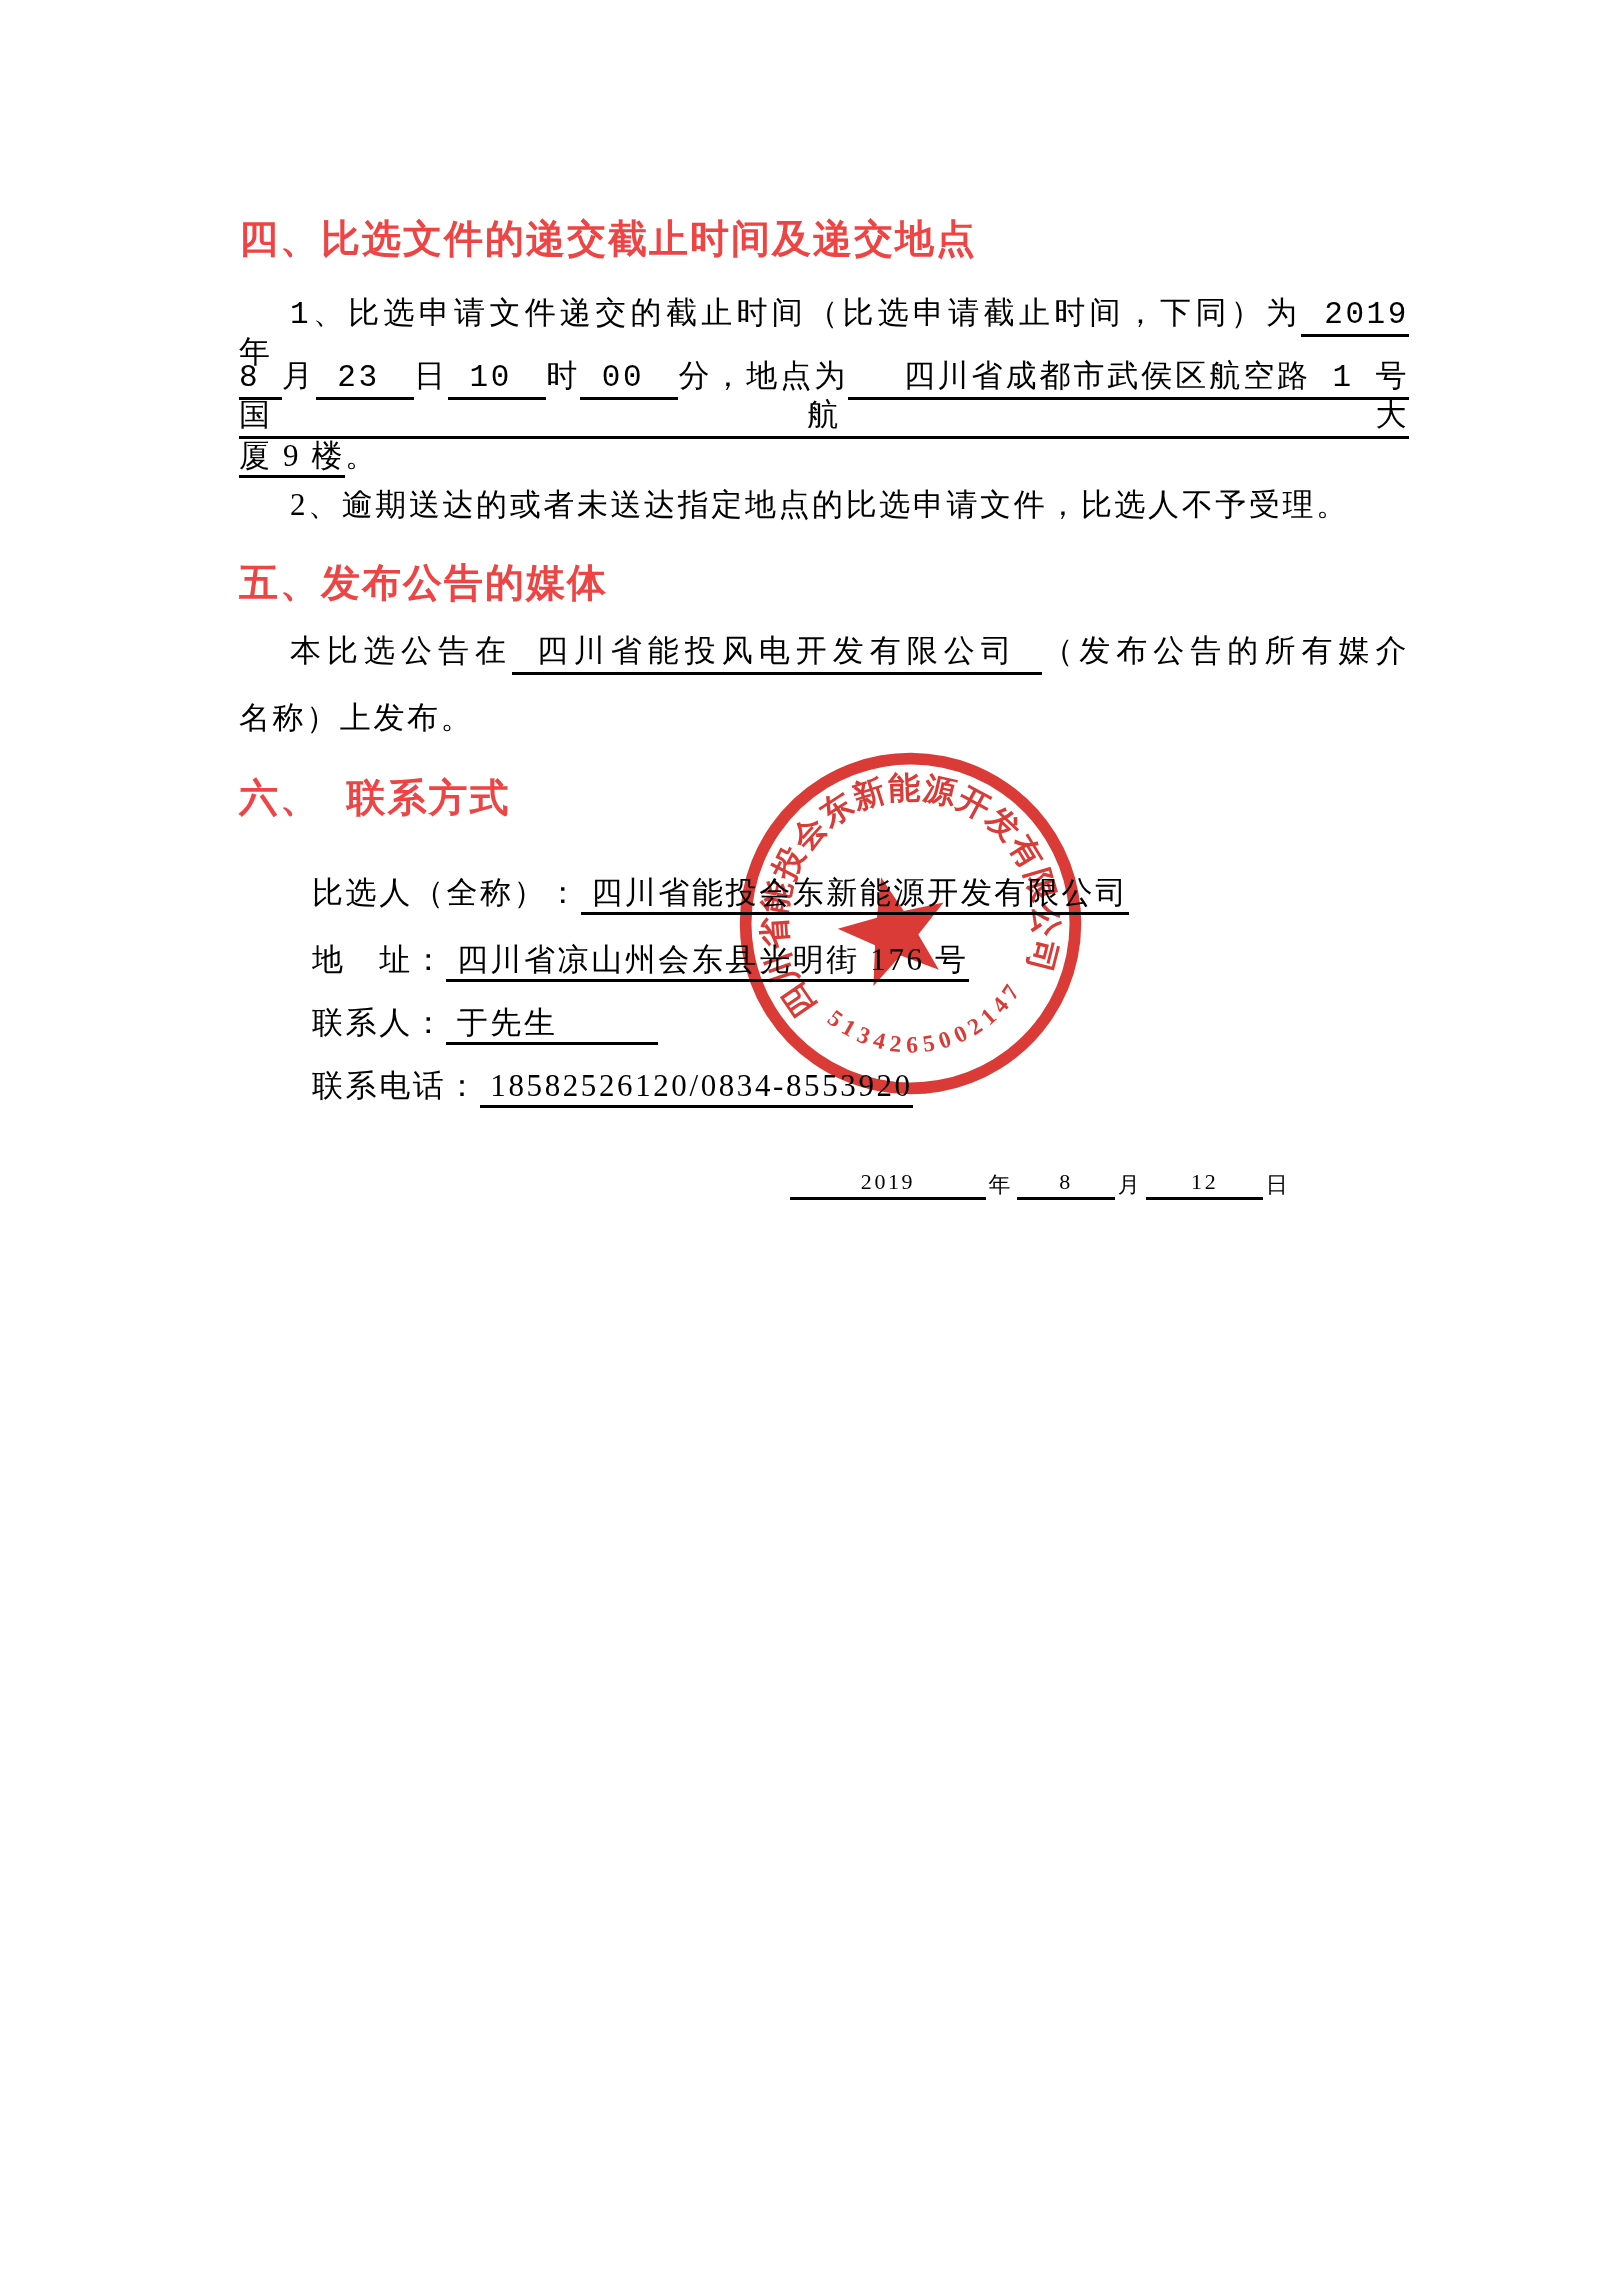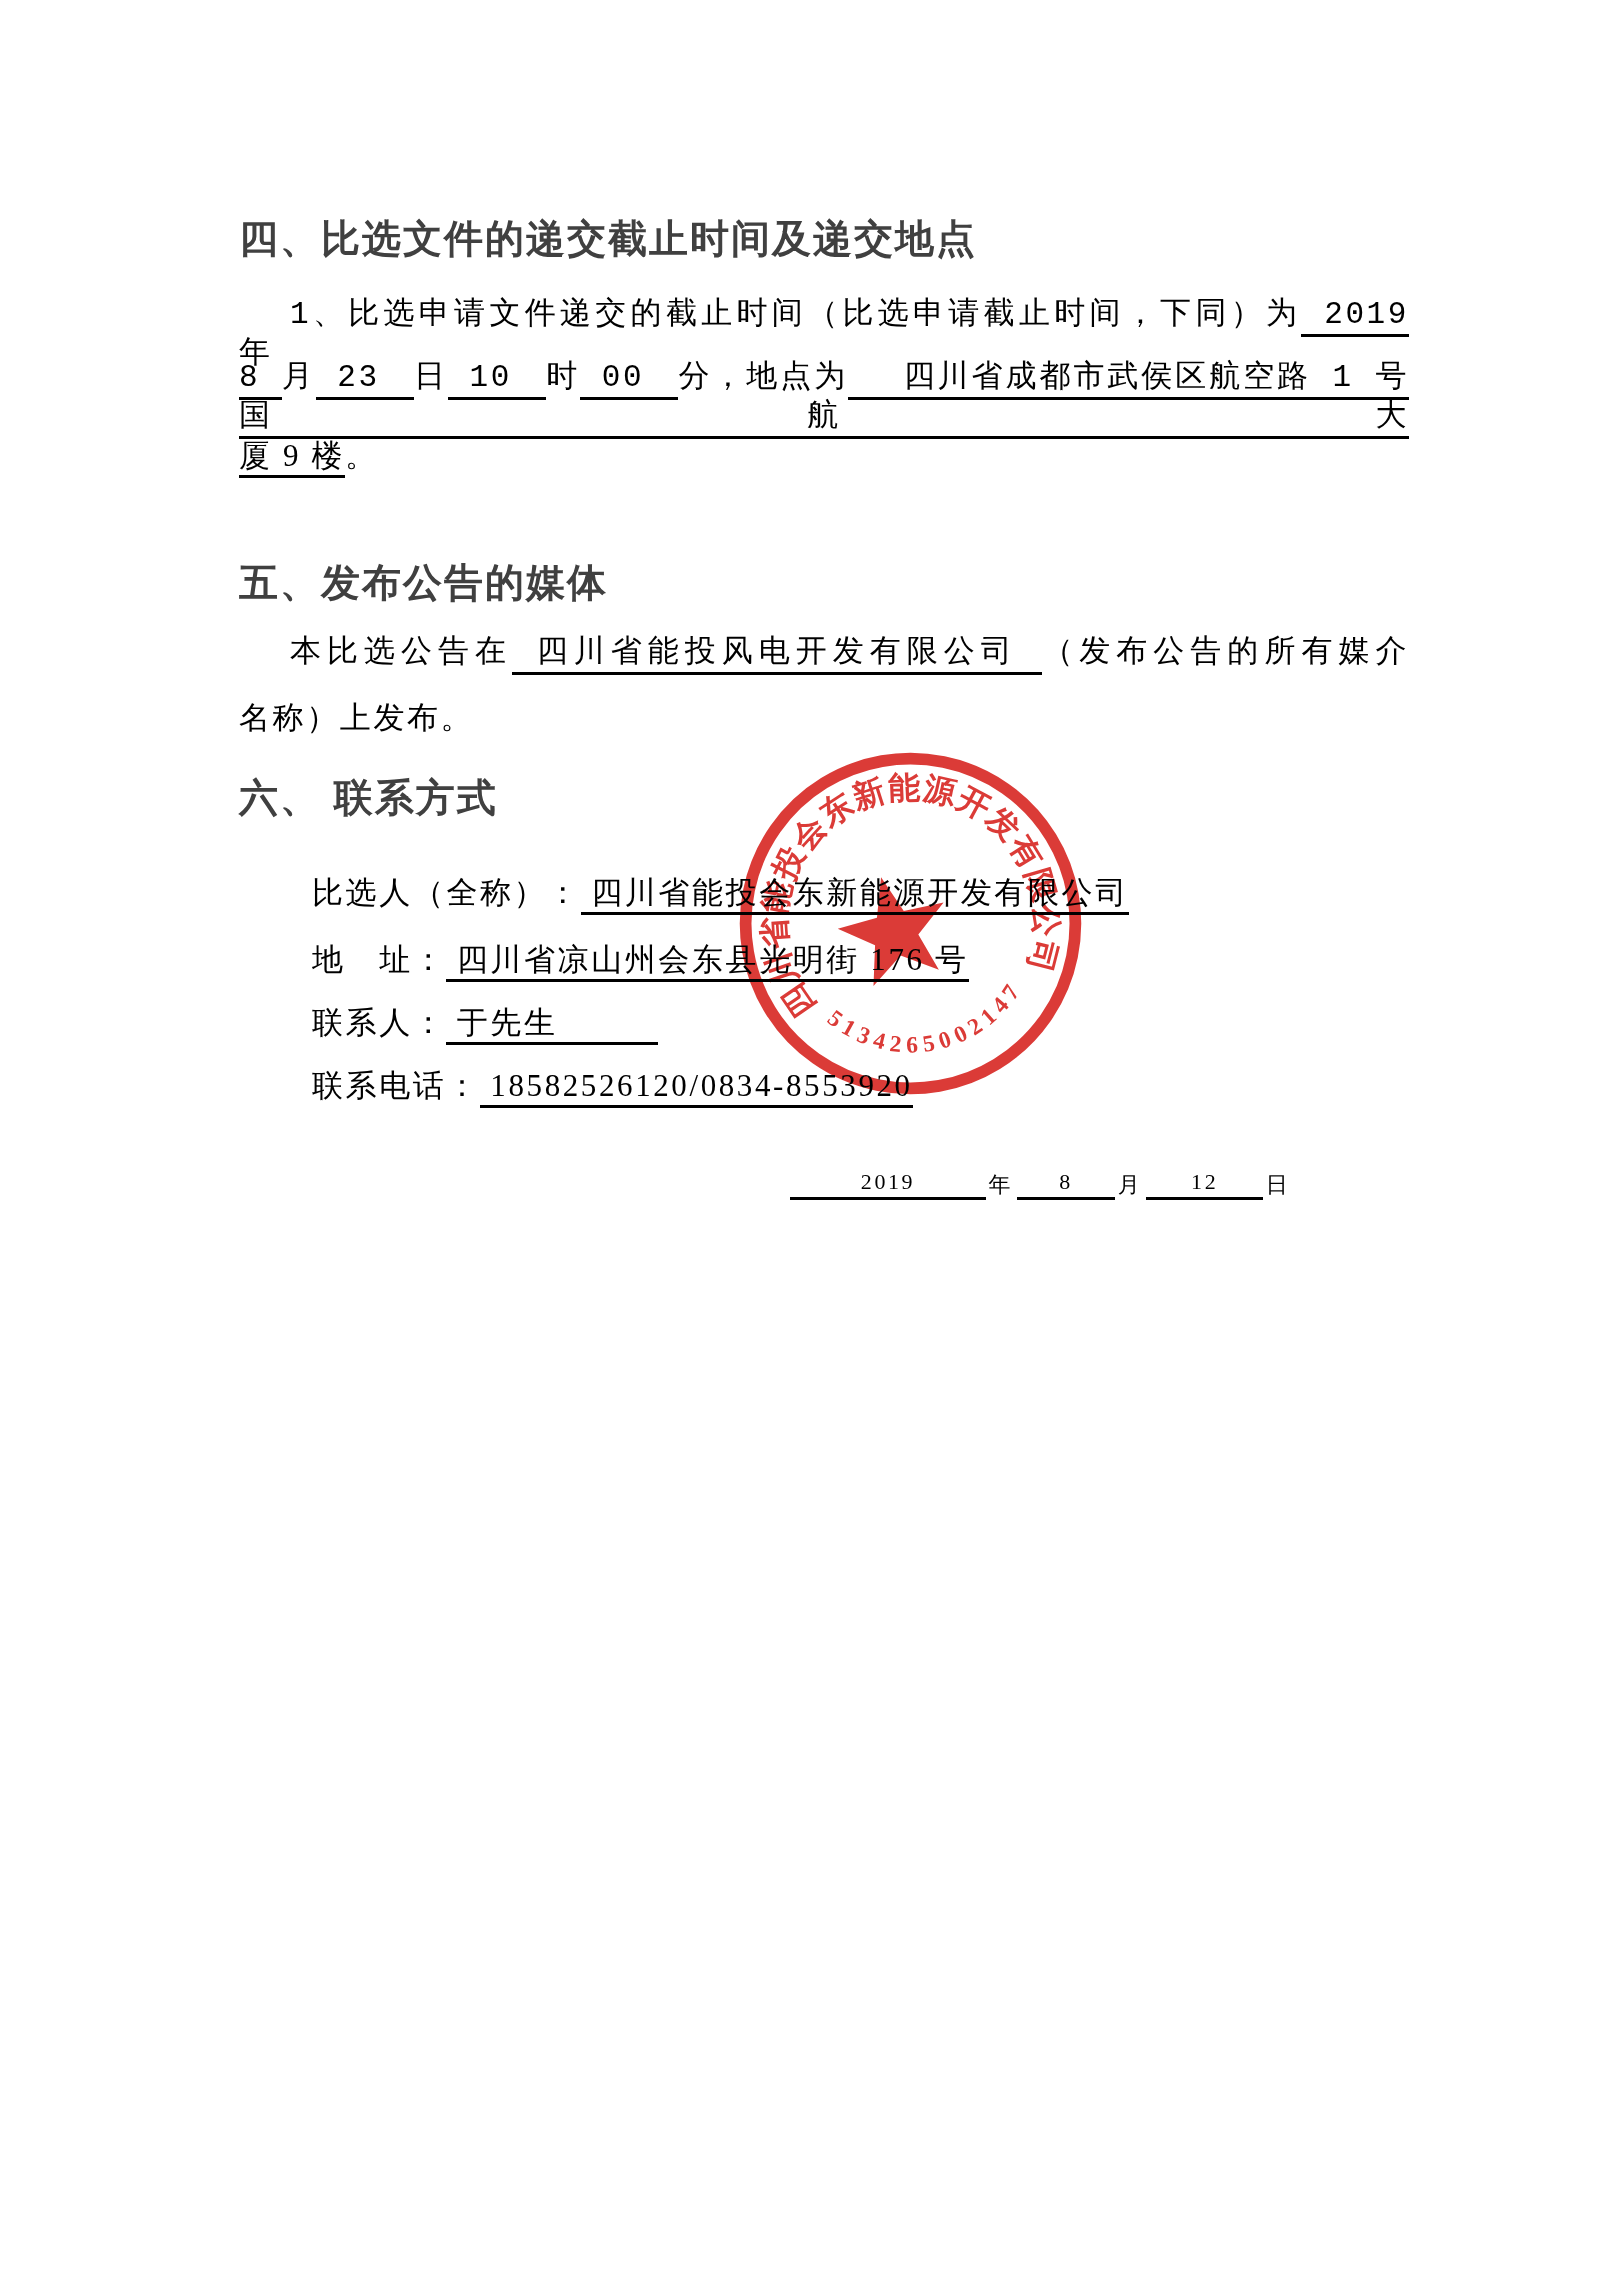--- a/index.html
+++ b/index.html
@@ -6,23 +6,23 @@
   .page{
     position:relative;
     width:1623px;height:2295px;
     background:#ffffff;
     color:#000;
     font-family:"Liberation Serif","DejaVu Serif",serif;
     overflow:hidden;
   }
   .h{
     position:absolute;left:239px;
-    font-family:Liberation Sans, sans-serif;
+    font-family:Liberation Mono, monospace;
     font-weight:bold;font-size:39px;letter-spacing:2px;
-    white-space:nowrap;color:#404040;
+    white-space:nowrap;color:#ef4444;
   }
   .bl{
     position:absolute;left:239px;width:1170px;
     font-size:31px;letter-spacing:2.6px;line-height:39px;
     color:#000;
   }
   .just{text-align:justify;text-align-last:justify;font-family:Liberation Mono, monospace;}
   .nw{white-space:nowrap;}
   .u{border-bottom:3.3px solid #000;padding-bottom:2px;}
   .contact{left:312px;width:1109px;white-space:nowrap;margin-top:28px;}
@@ -51,20 +51,21 @@
 <div class="page">
 
   <div class="h" style="top:212px">四、比选文件的递交截止时间及递交地点</div>
 
   <div class="bl just" style="top:295px;text-indent:51px"><span>1、比选申请文件递交的截止时间（比选申请截止时间，下同）为</span><span class="u"> 2019 </span><span>年</span></div>
 
   <div class="bl just" style="top:358px"><span class="u">8 </span><span>月</span><span class="u"> 23　</span><span>日</span><span class="u"> 10　</span><span>时</span><span class="u"> 00　</span><span>分，地点为</span><span class="u">　 四川省成都市武侯区航空路 1 号国航大</span></div>
 
   <div class="bl nw" style="top:436px"><span class="u">厦 9 楼</span><span>。</span></div>
 
+  <div class="bl nw" style="top:485px;text-indent:51px">2、逾期送达的或者未送达指定地点的比选申请文件，比选人不予受理。</div>
 
   <div class="h" style="top:556px">五、发布公告的媒体</div>
 
   <div class="bl nw" style="top:698px">名称）上发布。</div>
 
   <div class="bl just" style="top:633px;text-indent:51px"><span>本比选公告在</span><span class="u"> 四川省能投风电开发有限公司  </span><span>（发布公告的所有媒介</span></div>
 
   <div class="h" style="top:771px">六、 联系方式</div>
 
   <div class="bl contact" style="top:845px"><span>比选人（全称）：</span><span class="u"> 四川省能投会东新能源开发有限公司</span></div>

